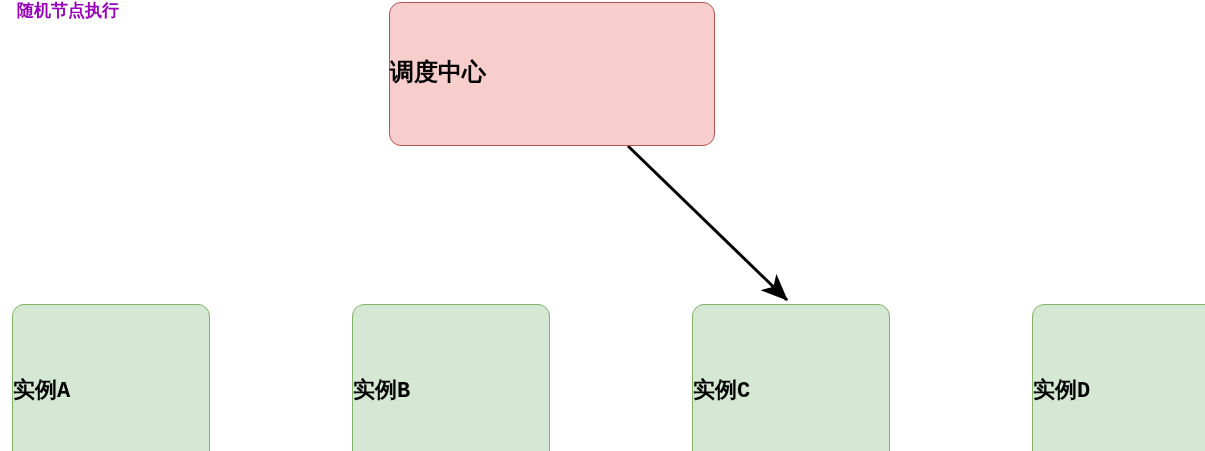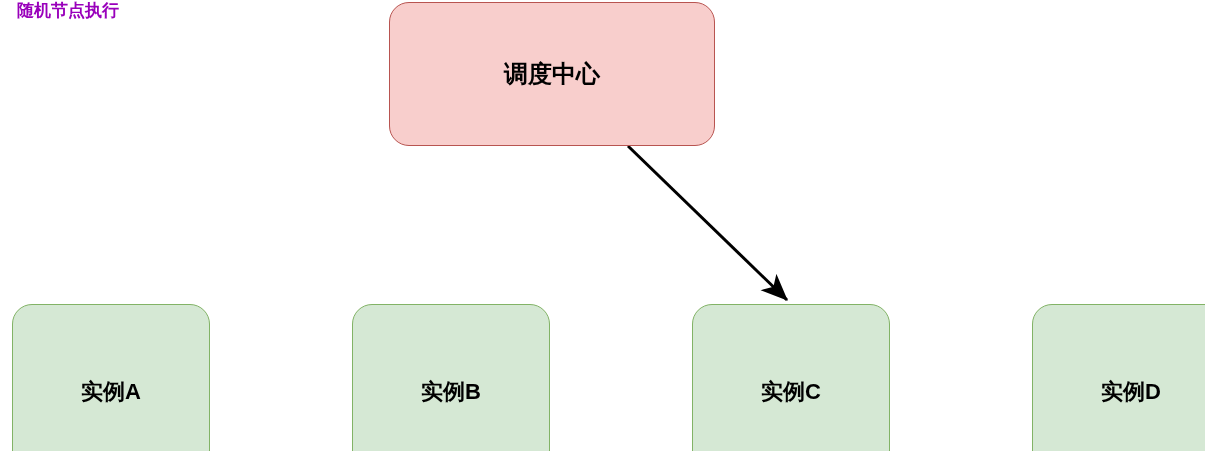--- a/index.html
+++ b/index.html
@@ -27,24 +27,24 @@
     color: #9900bb;
     letter-spacing: 0px;
     white-space: nowrap;
     line-height: 20px;
   }
   .node {
     position: absolute;
     box-sizing: border-box;
     display: flex;
     align-items: center;
-    justify-content: center;
-    border-radius: 20px;
+    border-radius: 12px;
     border-style: solid;
     border-width: 1.4px;
+    font-family: Liberation Mono, monospace;
   }
   .node-label {
     font-weight: bold;
     color: #000000;
     text-align: center;
     white-space: nowrap;
     line-height: 1.1;
   }
   .node-scheduler {
     left: 389px;

